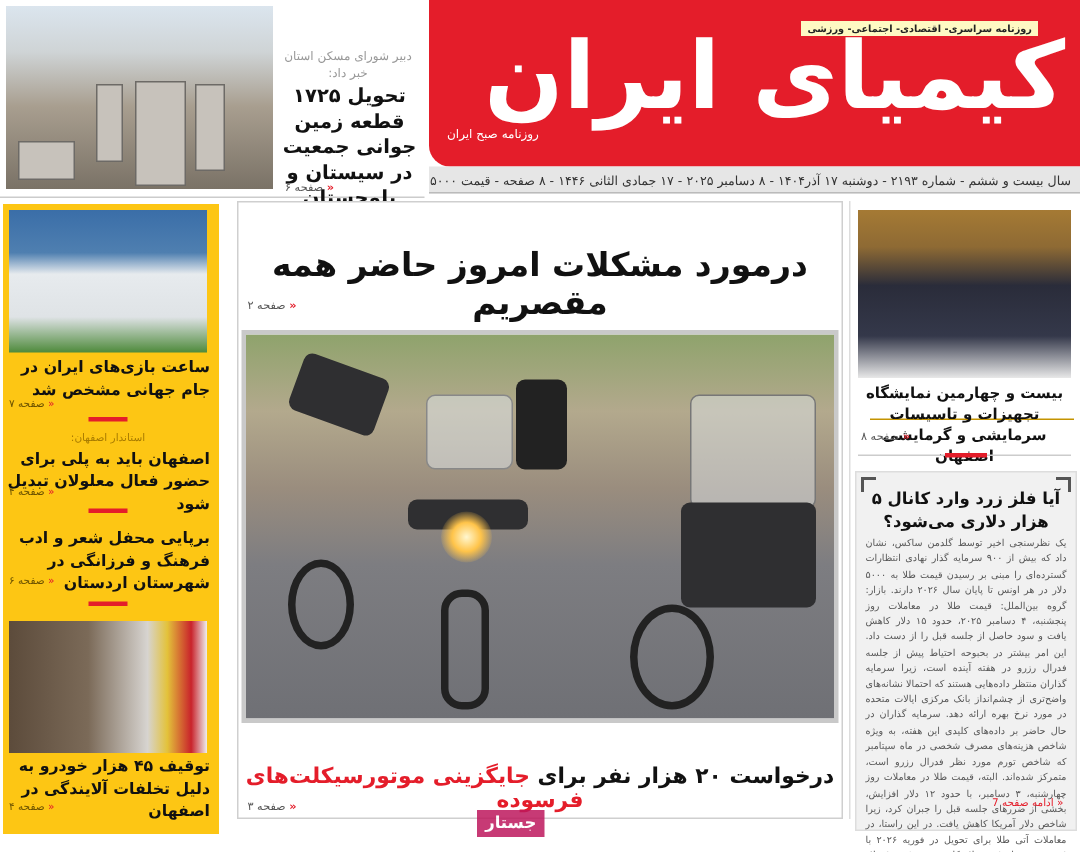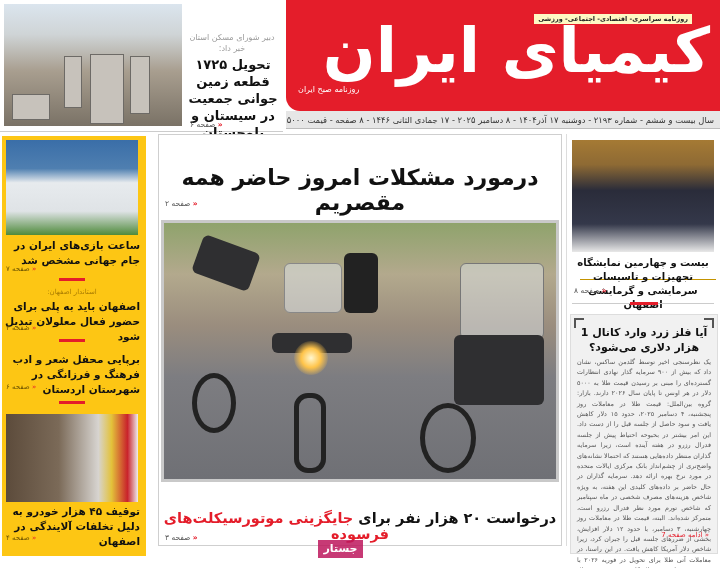--- a/index.html
+++ b/index.html
@@ -109,16 +109,16 @@
 
 <div class="abs rightcol"></div>
 <div class="abs expo photo"></div>
 <div class="rhead" style="top:256px">بیست و چهارمین نمایشگاه تجهیزات و تاسیسات سرمایشی و گرمایشی اصفهان</div>
 <div class="abs pageref" style="left:574px;top:286px"><span class="chev">«</span> <span>صفحه ۸</span></div>
 <div class="abs" style="left:572px;top:303px;width:142px;height:1px;background:#ccc"></div>
 <div class="abs" style="left:630px;top:302px;width:28px;height:3px;background:#e41d2a"></div>
 <div class="abs box">
   <div class="corner" style="left:3px;top:3px;border-width:2px 0 0 2px"></div>
   <div class="corner" style="right:3px;top:3px;border-width:2px 2px 0 0"></div>
-  <div class="boxhead">آیا فلز زرد وارد کانال 1 هزار دلاری می‌شود؟</div>
+  <div class="boxhead">آیا فلز زرد وارد کانال ۵ هزار دلاری می‌شود؟</div>
   <div class="boxbody">یک نظرسنجی اخیر توسط گلدمن ساکس، نشان داد که بیش از ۹۰۰ سرمایه گذار نهادی انتظارات گسترده‌ای را مبنی بر رسیدن قیمت طلا به ۵۰۰۰ دلار در هر اونس تا پایان سال ۲۰۲۶ دارند. بازار: گروه بین‌الملل: قیمت طلا در معاملات روز پنجشنبه، ۴ دسامبر ۲۰۲۵، حدود ۱۵ دلار کاهش یافت و سود حاصل از جلسه قبل را از دست داد. این امر بیشتر در بحبوحه احتیاط پیش از جلسه فدرال رزرو در هفته آینده است، زیرا سرمایه گذاران منتظر داده‌هایی هستند که احتمالا نشانه‌های واضح‌تری از چشم‌انداز بانک مرکزی ایالات متحده در مورد نرخ بهره ارائه دهد. سرمایه گذاران در حال حاضر بر داده‌های کلیدی این هفته، به ویژه شاخص هزینه‌های مصرف شخصی در ماه سپتامبر که شاخص تورم مورد نظر فدرال رزرو است، متمرکز شده‌اند. البته، قیمت طلا در معاملات روز چهارشنبه، ۳ دسامبر، با حدود ۱۲ دلار افزایش، بخشی از ضررهای جلسه قبل را جبران کرد، زیرا شاخص دلار آمریکا کاهش یافت. در این راستا، در معاملات آتی طلا برای تحویل در فوریه ۲۰۲۶ با ۰.۲۴ درصد یا ۱۰.۶۰ دلار کاهش به ۴۲۲۷.۹۰ دلار در هر اونس رسید. همچنین، قیمت طلا در معاملات نقدی...</div>
   <div class="boxref"><span>«</span> <span>ادامه صفحه 7</span></div>
 </div>
 
 </body></html>

